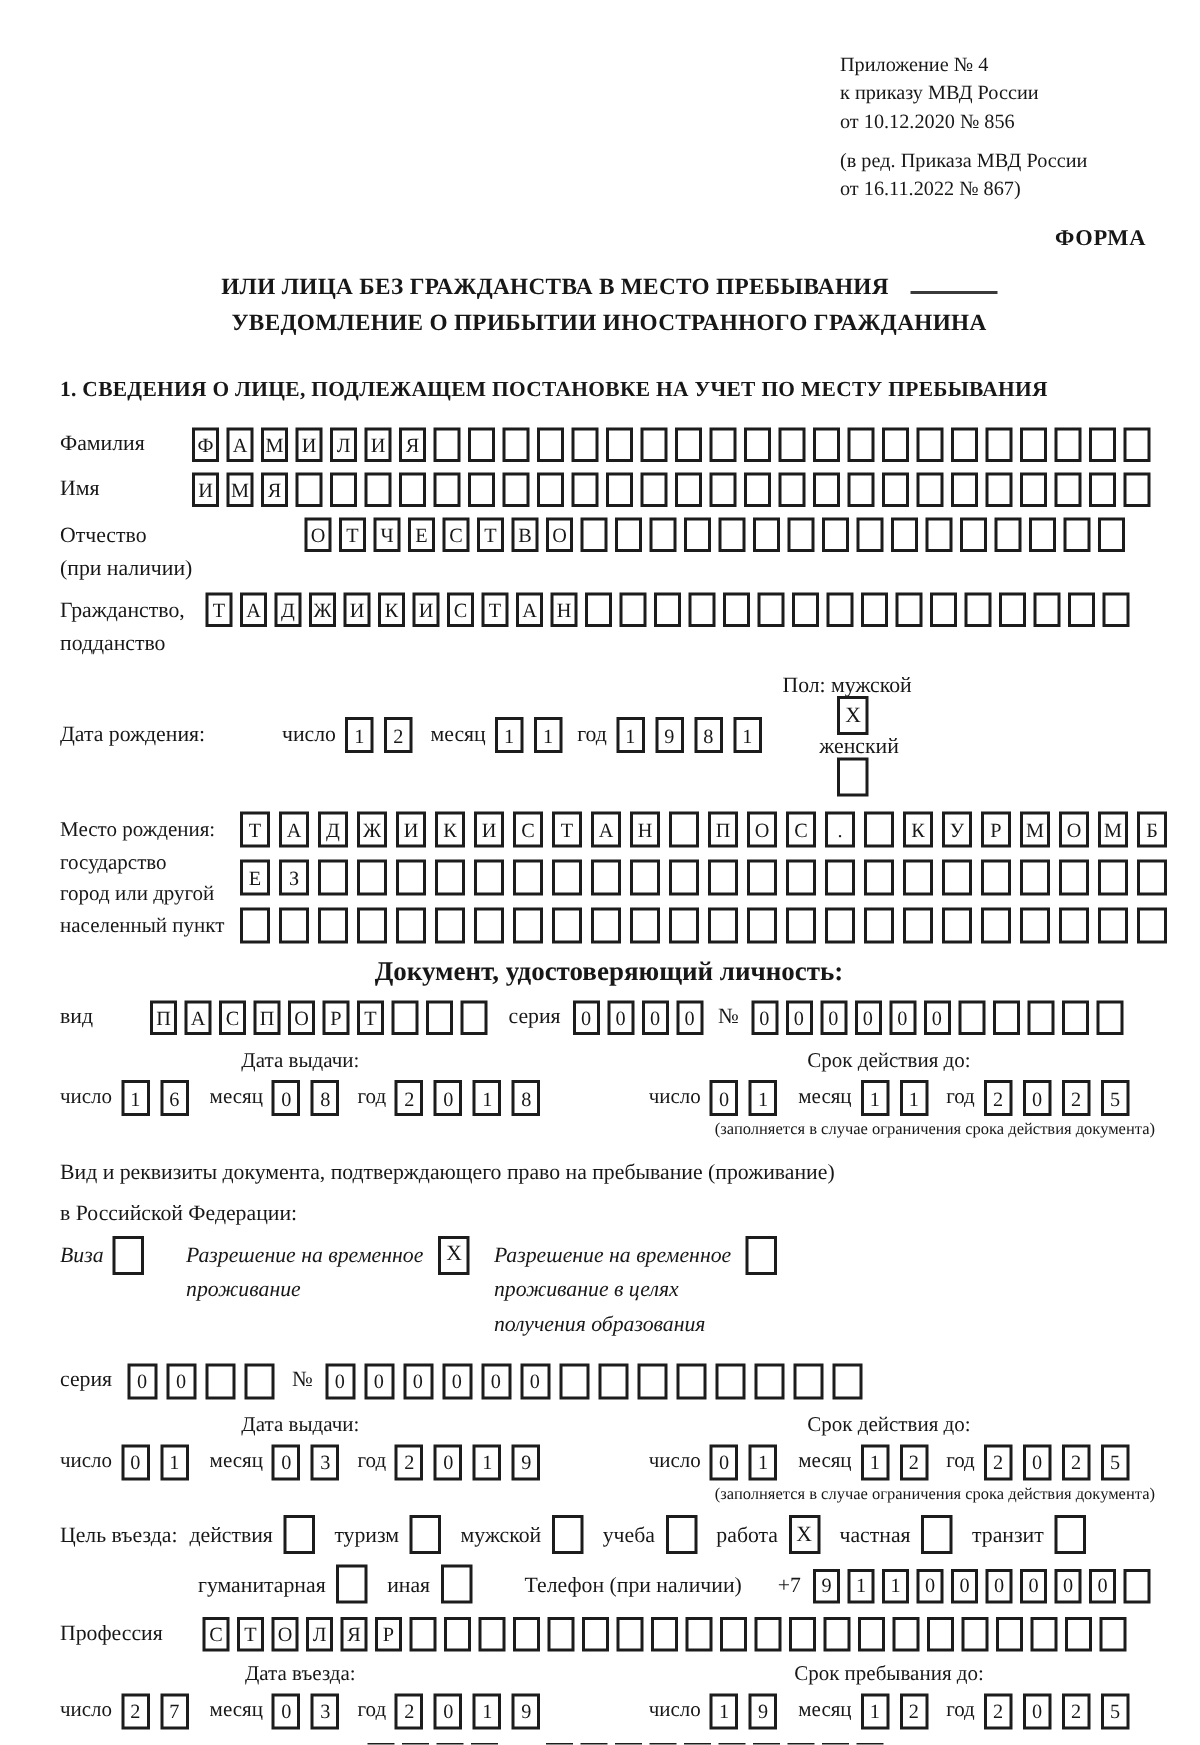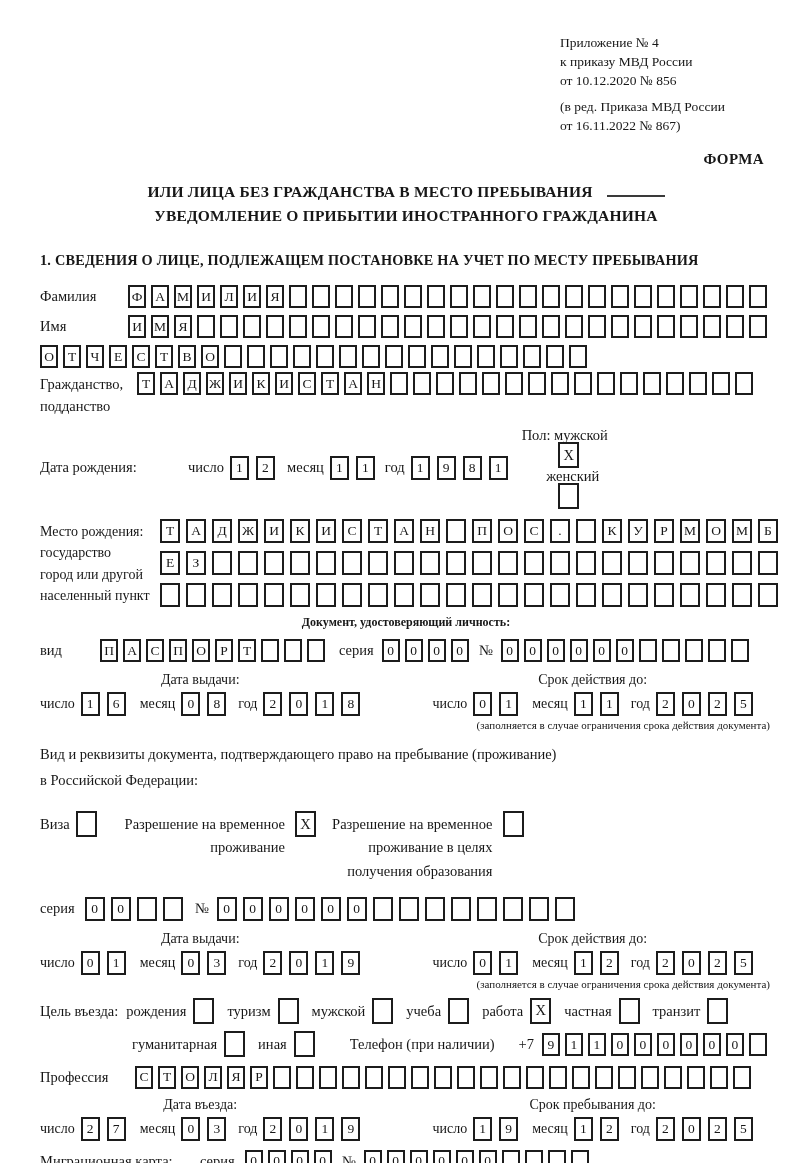--- a/index.html
+++ b/index.html
@@ -37,37 +37,37 @@
   }
   .wide { gap:6px; }
   .wide .cell { width:20px; height:24px; }
   .dcells { gap:7px; }
   .dcells .cell { width:19px; height:24px; }
   .cbx { gap:0; }
   .cbx .cell { width:21px; height:26px; font-size:14.5px; }
 
   .stack { display:flex; flex-direction:column; gap:8px; }
 
-  .center-bold { text-align:center; font-weight:bold; font-size:12px; margin:8px 0 9px; }
+  .center-bold { text-align:center; font-weight:bold; font-size:18px; margin:8px 0 9px; }
 
   
   .date-pair { display:flex; margin-bottom:2px; font-size:14px;align-items:flex-end; }
   .dgroup { flex:none; }
   .dgroup.right { margin-left:72px; }
   .dhead { text-align:center; margin-bottom:4px; }
   .drow { display:flex; align-items:center; gap:6px; }
   .drow .dlbl { flex:none; }
   .note-row { text-align:right; font-size:11px; padding-right:2px; margin-top:3px; margin-bottom:10px; }
 
   
-  .intro { font-size:14.5px; line-height:1.8; margin-bottom:20px; }
+  .intro { font-size:14.5px; line-height:1.8; margin-bottom:4px; }
   .opts { display:flex; align-items:flex-start; margin:2px 0 14px; font-size:14.5px; }
   .opt { display:flex; align-items:flex-start; flex:none; }
   .opt .cbx { margin-left:10px; margin-top:-2px; }
-  .opt-text { text-align:right; line-height:1.6; }
+  .opt-text { text-align:left; line-height:1.6;font-style:italic; }
 
   
   .purp { display:flex; align-items:center; font-size:14.5px; margin-bottom:9px; }
   .purp .cbx { margin-left:7px; margin-top:-2px; }
   .pitem { display:flex; align-items:center; margin-right:13px; }
   .indent { margin-left:92px; }
 
   .sex-group { display:flex; align-items:center; margin-left:14px;flex-direction:column; }
   .sex-group .cbx { margin-left:8px; margin-top:-2px; }
 </style>
@@ -157,20 +157,24 @@
         <span class="cell"></span>
         <span class="cell"></span>
         <span class="cell"></span>
         <span class="cell"></span>
         <span class="cell"></span>
         <span class="cell"></span>
       </span>
   </div>
 
   <div class="row" style="margin-bottom:4px;">
+    <span class="lbl-col w-patr">
+      <div>Отчество</div>
+      <div>(при наличии)</div>
+    </span>
     <span class="cells">
         <span class="cell">О</span>
         <span class="cell">Т</span>
         <span class="cell">Ч</span>
         <span class="cell">Е</span>
         <span class="cell">С</span>
         <span class="cell">Т</span>
         <span class="cell">В</span>
         <span class="cell">О</span>
         <span class="cell"></span>
@@ -539,21 +543,21 @@
             <span class="cell">5</span>
           </span>
       </div>
     </div>
   </div>
   <div class="note-row">(заполняется в случае ограничения срока действия документа)</div>
 
   <div class="purp">
     <span style="margin-right:8px;">Цель въезда:</span>
     <span class="pitem">
-        <span>рождения</span>
+        <span>действия</span>
         <span class="cells cbx">
           <span class="cell"></span>
         </span>
       </span>
     <span class="pitem">
         <span>туризм</span>
         <span class="cells cbx">
           <span class="cell"></span>
         </span>
       </span>

